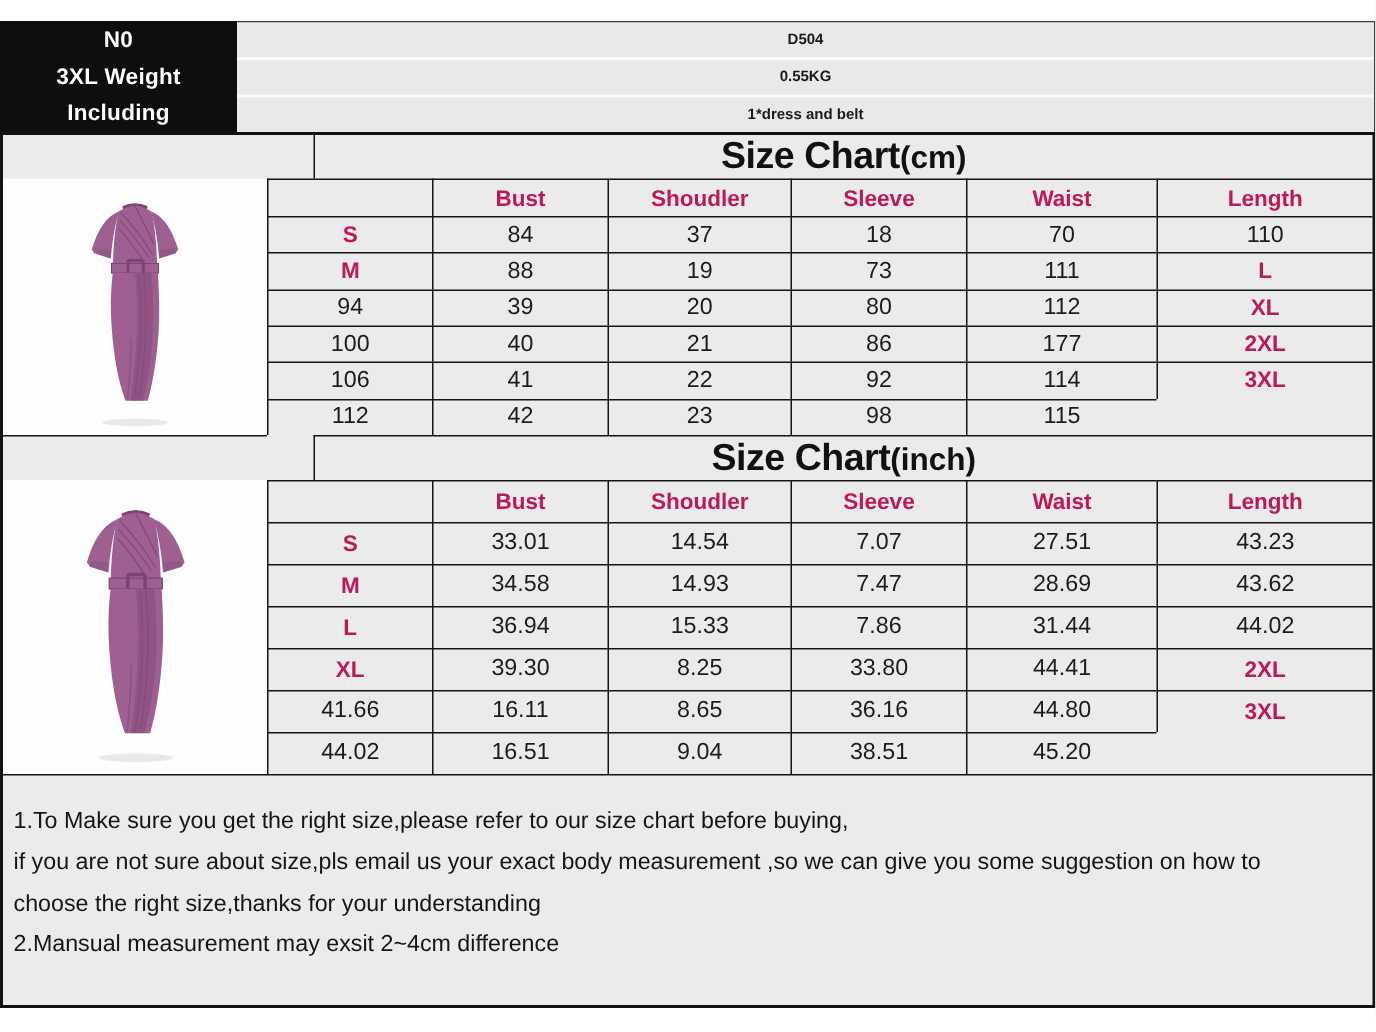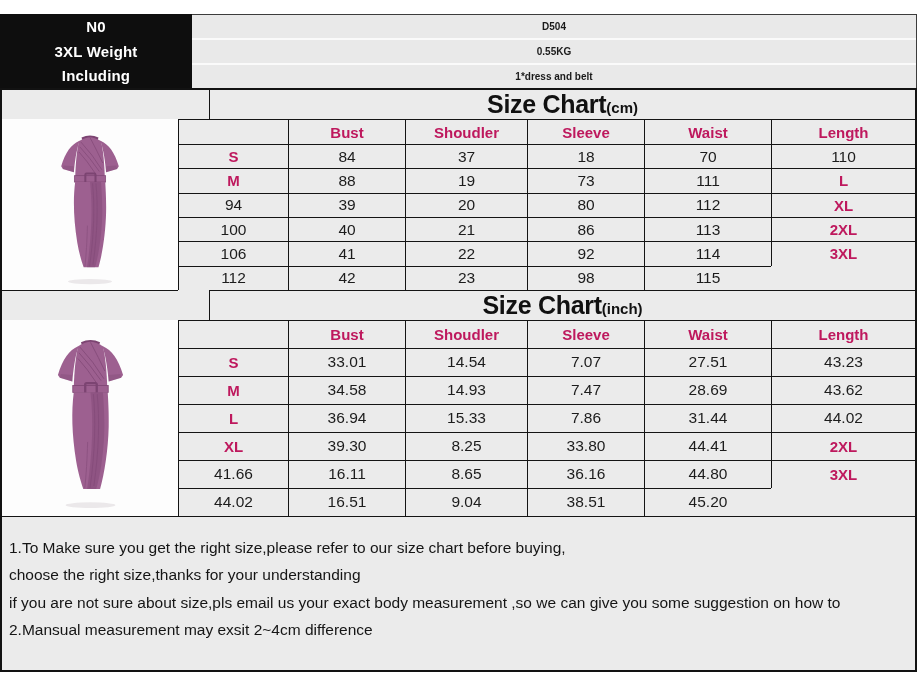--- a/index.html
+++ b/index.html
@@ -2,42 +2,42 @@
 <html style="--dress-main: #9d6090; --dress-shade: #7c4472;"><head>
 <meta charset="utf-8">
 <style>
   html,body{margin:0;padding:0;background:#fff;}
   body{font-family:"Liberation Sans",sans-serif;color:#1b1b1b;}
   .page{position:relative;width:917px;height:688px;background:#fff;overflow:hidden;}
   *{box-sizing:border-box;}
 
   
   .header-band{position:absolute;top:14px;left:0;width:917px;height:74px;display:flex;}
-  .black-box{width:192px;height:100%;background:#0e0e0e;display:flex;flex-direction:column;}
+  .black-box{width:158px;height:100%;background:#0e0e0e;display:flex;flex-direction:column;}
   .black-box .bline{flex:1;display:flex;align-items:center;justify-content:center;
      color:#fff;font-weight:700;font-size:15px;letter-spacing:.2px;}
   .right-box{flex:1;display:flex;flex-direction:column;border-top:1px solid #3c3c3c;border-right:1px solid #3c3c3c;}
   .right-box .rrow{flex:1;background:#e9e9e9;display:flex;align-items:center;justify-content:center;
      font-weight:700;font-size:10px;color:#1a1a1a;border-bottom:2px solid #fafafa;}
   .right-box .rrow:last-child{border-bottom:none;}
 
   
   .main-panel{position:absolute;top:88px;left:0;width:917px;height:584px;
      background:#ebebeb;border:2px solid #121212;}
 
   .section{display:grid;grid-template-columns:176px 110px 117px 122px 117px 127px 1fr;}
   .section.cm{grid-template-rows:29px 25px repeat(6,24.33px);}
   .section.inch{grid-template-rows:30px 28px repeat(6,28px);}
 
   .title-spacer{grid-column:1;grid-row:1;}
   .title-cell{grid-column:2 / -1;grid-row:1;border-left:1px solid #141414;
      display:flex;align-items:baseline;justify-content:center;margin-left:31px;}
   .section.inch .title-cell,.section.inch .title-spacer{border-top:1px solid #141414;}
   .title-text{font-size:25px;font-weight:700;letter-spacing:-.3px;color:#111;}
-  .title-unit{font-size:15px;font-weight:700;color:#111;}
+  .title-unit{font-size:21px;font-weight:700;color:#111;}
 
   .photo-cell{grid-column:1;grid-row:2 / -1;background:#fdfdfd;
      display:flex;align-items:center;justify-content:center;}
 
   .cell{border-left:1px solid #141414;border-top:1px solid #141414;
      display:flex;align-items:center;justify-content:center;
      font-size:15.5px;color:#1c1c1c;}
   .cell.head,.cell.rowlabel{font-weight:700;font-size:15px;color:#be185d;}
 
   
@@ -127,21 +127,21 @@
         <div class="cell value">94</div>
         <div class="cell value">39</div>
         <div class="cell value">20</div>
         <div class="cell value">80</div>
         <div class="cell value">112</div>
         <div class="cell rowlabel">XL</div>
         <div class="cell value">100</div>
         <div class="cell value">40</div>
         <div class="cell value">21</div>
         <div class="cell value">86</div>
-        <div class="cell value">113</div>
+        <div class="cell value">177</div>
         <div class="cell rowlabel">2XL</div>
         <div class="cell value">106</div>
         <div class="cell value">41</div>
         <div class="cell value">22</div>
         <div class="cell value">92</div>
         <div class="cell value">114</div>
         <div class="cell rowlabel">3XL</div>
         <div class="cell value">112</div>
         <div class="cell value">42</div>
         <div class="cell value">23</div>
@@ -199,19 +199,19 @@
         <div class="cell rowlabel">3XL</div>
         <div class="cell value">44.02</div>
         <div class="cell value">16.51</div>
         <div class="cell value">9.04</div>
         <div class="cell value">38.51</div>
         <div class="cell value">45.20</div>
       </div>
 
     <div class="notes">
       <p>1.To Make sure you get the right size,please refer to our size chart before buying,</p>
+      <p>if you are not sure about size,pls email us your exact body measurement ,so we can give you some suggestion on how to</p>
       <p>choose the right size,thanks for your understanding</p>
-      <p>if you are not sure about size,pls email us your exact body measurement ,so we can give you some suggestion on how to</p>
       <p>2.Mansual measurement may exsit 2~4cm difference</p>
     </div>
 
   </div>
 </div>
 
 </body></html>

